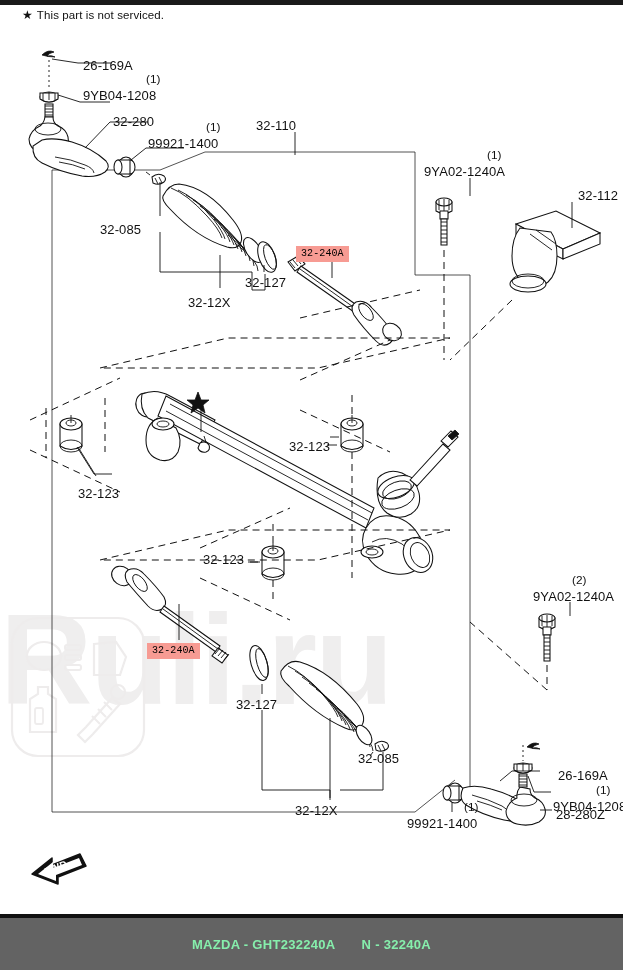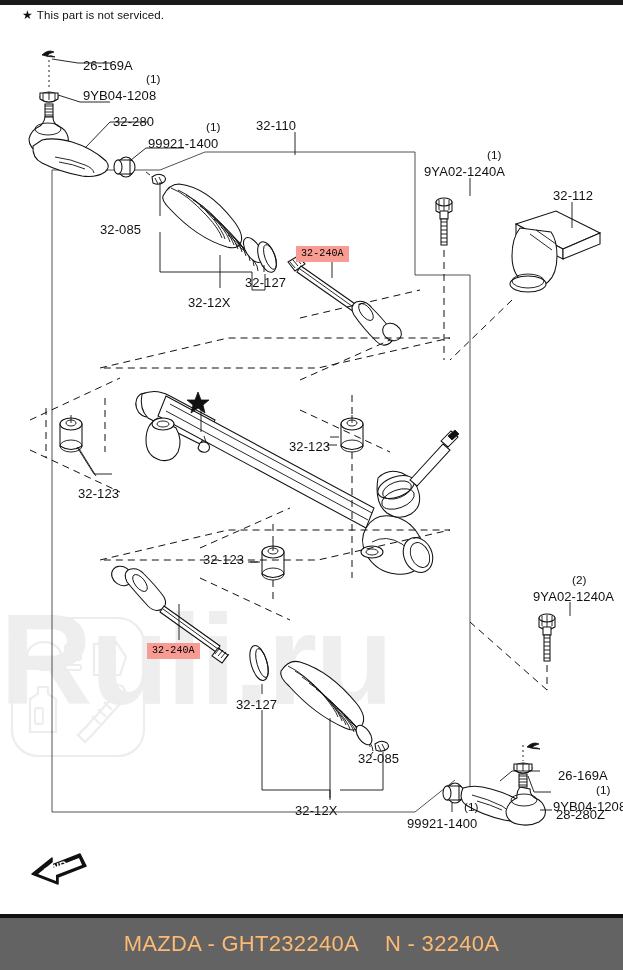--- a/index.html
+++ b/index.html
@@ -27,21 +27,21 @@
     user-select:none;pointer-events:none;white-space:nowrap;
   }
   .wm-logo{position:absolute;left:8px;top:612px;width:140px;height:150px;pointer-events:none;}
 
   
   .footer-line{position:absolute;left:0;bottom:52px;width:623px;height:4px;background:#111;}
   .footer{
     position:absolute;left:0;bottom:0;width:623px;height:52px;background:#636363;
     display:flex;align-items:center;justify-content:center;gap:26px;
   }
-  .footer span{color:#fdba74;font-size:22px;font-weight:normal;letter-spacing:0.3px;white-space:nowrap;}
+  .footer span{color:#86efac;font-size:13px;font-weight:bold;letter-spacing:0.3px;white-space:nowrap;}
 
   
   svg.draw{position:absolute;left:0;top:0;width:623px;height:970px;overflow:visible;}
   .ln-thin{stroke:#111;stroke-width:0.9;fill:none;}
   .ln-hair{stroke:#1a1a1a;stroke-width:0.75;fill:none;}
   .dash{stroke:#111;stroke-width:1;fill:none;stroke-dasharray:7 5;}
   .wfill{fill:#ffffff;stroke:#111;stroke-width:1.05;}
   .kfill{fill:#111;stroke:#111;stroke-width:0.8;}
 
   
@@ -368,21 +368,21 @@
   <div id="labels">
       <div class="lbl" style="left: 83px; top: 58px;">26-169A</div>
       <div class="lbl" style="left: 83px; top: 88px;">9YB04-1208</div>
       <div class="qty" style="left: 146px; top: 72px;">(1)</div>
       <div class="lbl" style="left: 113px; top: 114px;">32-280</div>
       <div class="lbl" style="left: 148px; top: 136px;">99921-1400</div>
       <div class="qty" style="left: 206px; top: 120px;">(1)</div>
       <div class="lbl" style="left: 256px; top: 118px; text-align: center;">32-110</div>
       <div class="lbl" style="left: 424px; top: 164px;">9YA02-1240A</div>
       <div class="qty" style="left: 487px; top: 148px;">(1)</div>
-      <div class="lbl" style="left: 553px; top: 188px;">32-112</div>
+      <div class="lbl" style="left: 578px; top: 188px;">32-112</div>
       <div class="lbl" style="left: 100px; top: 222px;">32-085</div>
       <div class="lbl" style="left: 245px; top: 275px;">32-127</div>
       <div class="lbl" style="left: 188px; top: 295px;">32-12X</div>
       <div class="lbl" style="left: 289px; top: 439px;">32-123</div>
       <div class="lbl" style="left: 78px; top: 486px;">32-123</div>
       <div class="lbl" style="left: 203px; top: 552px;">32-123</div>
       <div class="lbl" style="left: 533px; top: 589px;">9YA02-1240A</div>
       <div class="qty" style="left: 572px; top: 573px;">(2)</div>
       <div class="lbl" style="left: 236px; top: 697px;">32-127</div>
       <div class="lbl" style="left: 358px; top: 751px;">32-085</div>

